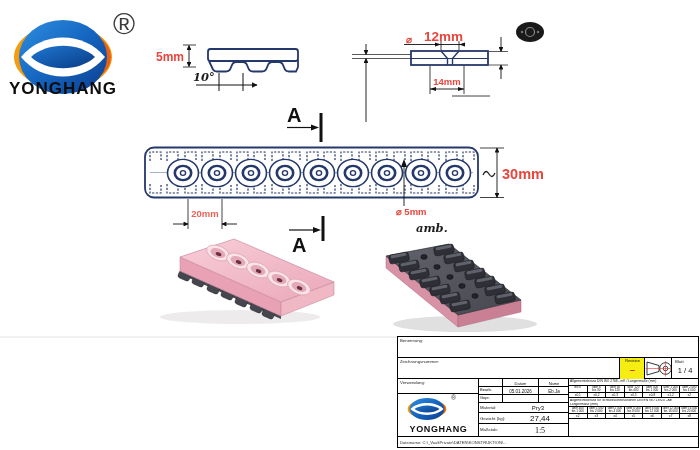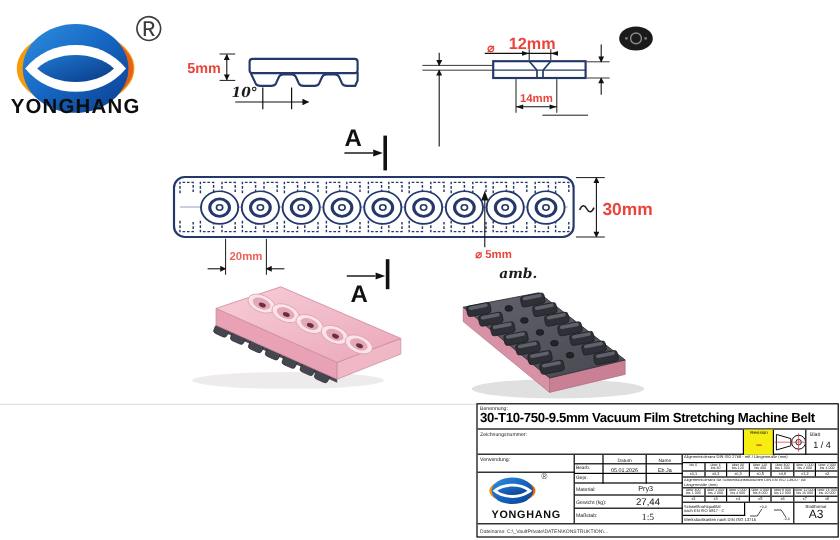--- a/index.html
+++ b/index.html
@@ -317,21 +317,20 @@
     </g>
   </g>
 
   <line x1="0" y1="337" x2="397" y2="337" stroke="#e2e2e2" stroke-width="1"></line>
 </svg>
 
 <div id="tb">
 
   <div class="abs bb" style="left:0;top:0;width:300px;height:21px;">
     <div class="abs lbl" style="left:2px;top:1px;">Benennung:</div>
-    <div class="abs tb-title" style="left:2px;top:6px;width:298px;">30-T10-750-9.5mm Vacuum Film Stretching Machine Belt</div>
   </div>
 
   <div class="abs bb" style="left:0;top:21px;width:300px;height:21px;">
     <div class="abs br" style="left:0;top:0;width:222px;height:21px;">
       <div class="abs lbl" style="left:2px;top:1px;">Zeichnungsnummer:</div>
     </div>
     <div class="abs br" style="left:222px;top:0;width:25px;height:21px;background:#f6ee12;">
       <div class="abs" style="left:0;top:1px;width:25px;text-align:center;font-size:3.8px;">Revision</div>
       <div class="abs" style="left:0;top:7px;width:25px;text-align:center;font-size:9px;font-weight:bold;color:#e02020;">–</div>
     </div>
@@ -468,37 +467,20 @@
               <div class="tolrange">über 12 000
 bis 16 000</div>
               <div class="tolval">±7</div>
             </div>
         <div class="tolcol">
               <div class="tolrange">über 16 000
 bis 20 000</div>
               <div class="tolval">±8</div>
             </div>
       </div>
-      <div class="abs" style="left:0;top:40px;width:129px;height:17px;">
-        <div class="abs br bb" style="left:0;top:0;width:52px;height:11px;font-size:3.4px;line-height:1.2;padding:1px;white-space:pre-line;">Schweißnahtqualität
-nach EN ISO 5817 - C</div>
-        <div class="abs br" style="left:52px;top:0;width:41px;height:17px;">
-          <svg width="41" height="17">
-            <path d="M4,11 L10,11 L14,5" fill="none" stroke="#222" stroke-width="0.7"></path>
-            <path d="M24,6 L30,6 L34,12" fill="none" stroke="#222" stroke-width="0.7"></path>
-          </svg>
-          <div class="abs" style="left:12px;top:1px;font-size:3px;">+0,3</div>
-          <div class="abs" style="left:32px;top:11px;font-size:3px;">-0,3</div>
-        </div>
-        <div class="abs" style="left:93px;top:0;width:36px;height:17px;">
-          <div class="abs" style="left:0;top:1px;width:36px;text-align:center;font-size:3.6px;">Blattformat</div>
-          <div class="abs" style="left:0;top:5px;width:36px;text-align:center;font-size:10px;">A3</div>
-        </div>
-        <div class="abs" style="left:1px;top:12px;width:92px;height:5px;font-size:3.5px;white-space:nowrap;overflow:hidden;">Werkstückkanten nach DIN ISO 13715</div>
-      </div>
     </div>
   </div>
 
   <div class="abs" style="left:0;top:99px;width:300px;height:11px;border-top:1px solid #000;">
     <div class="abs" style="left:2px;top:3px;font-size:4.2px;color:#333;white-space:nowrap;overflow:hidden;width:296px;">Dateiname: C:\_VaultPrivate\DATEN\KONSTRUKTION\...</div>
   </div>
 </div>
 
 </div>
 

